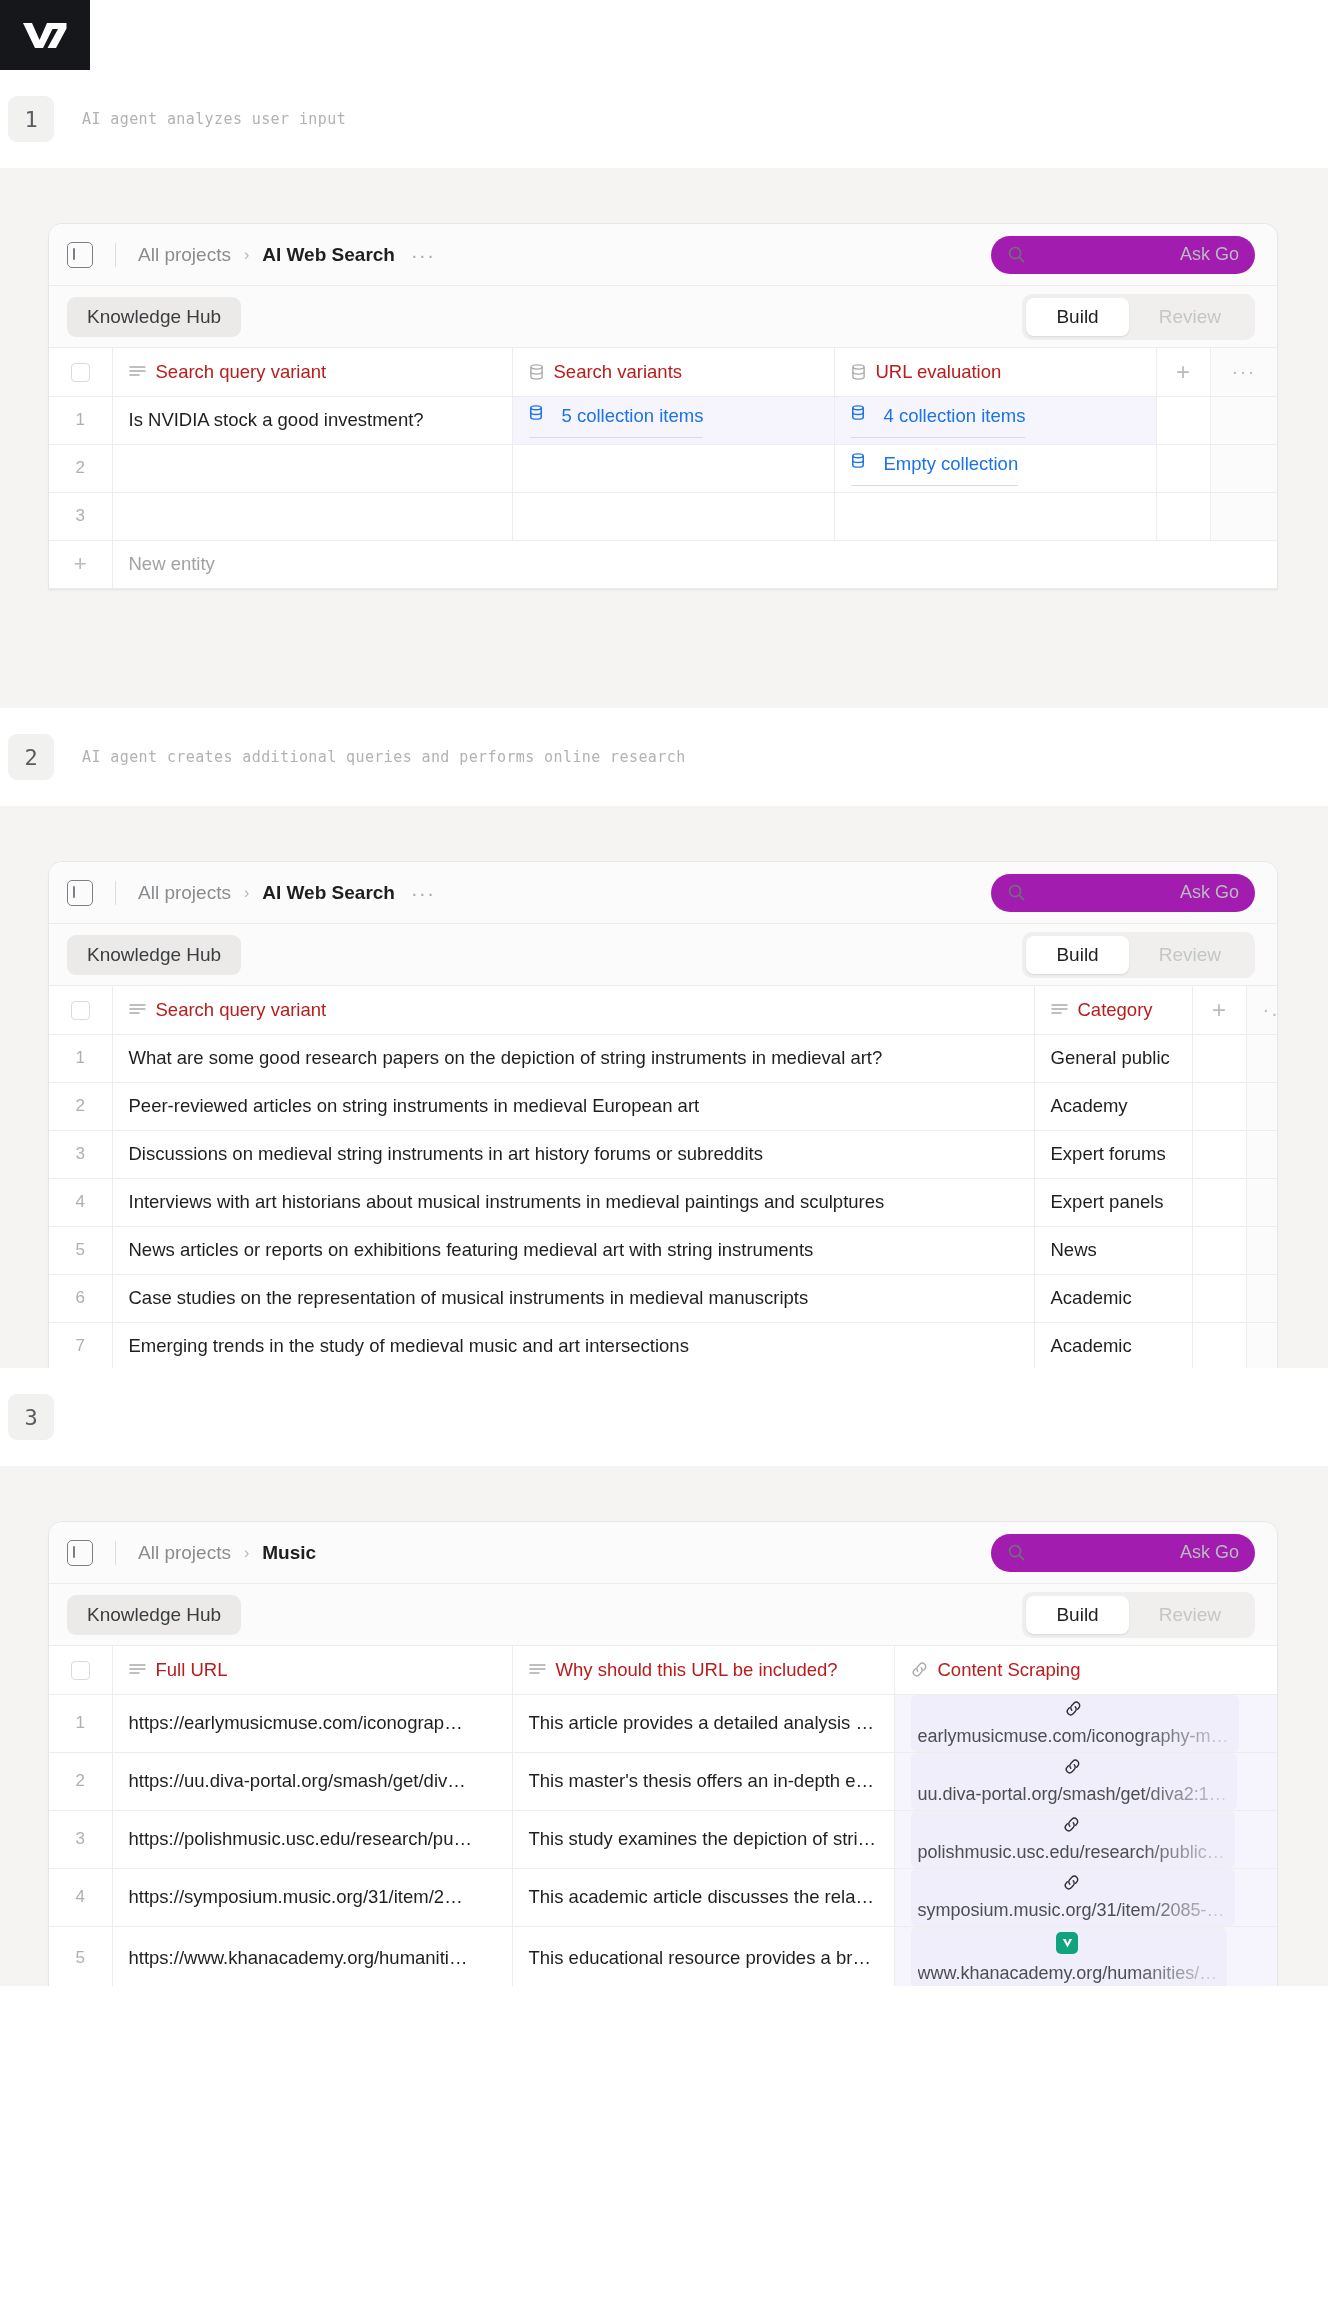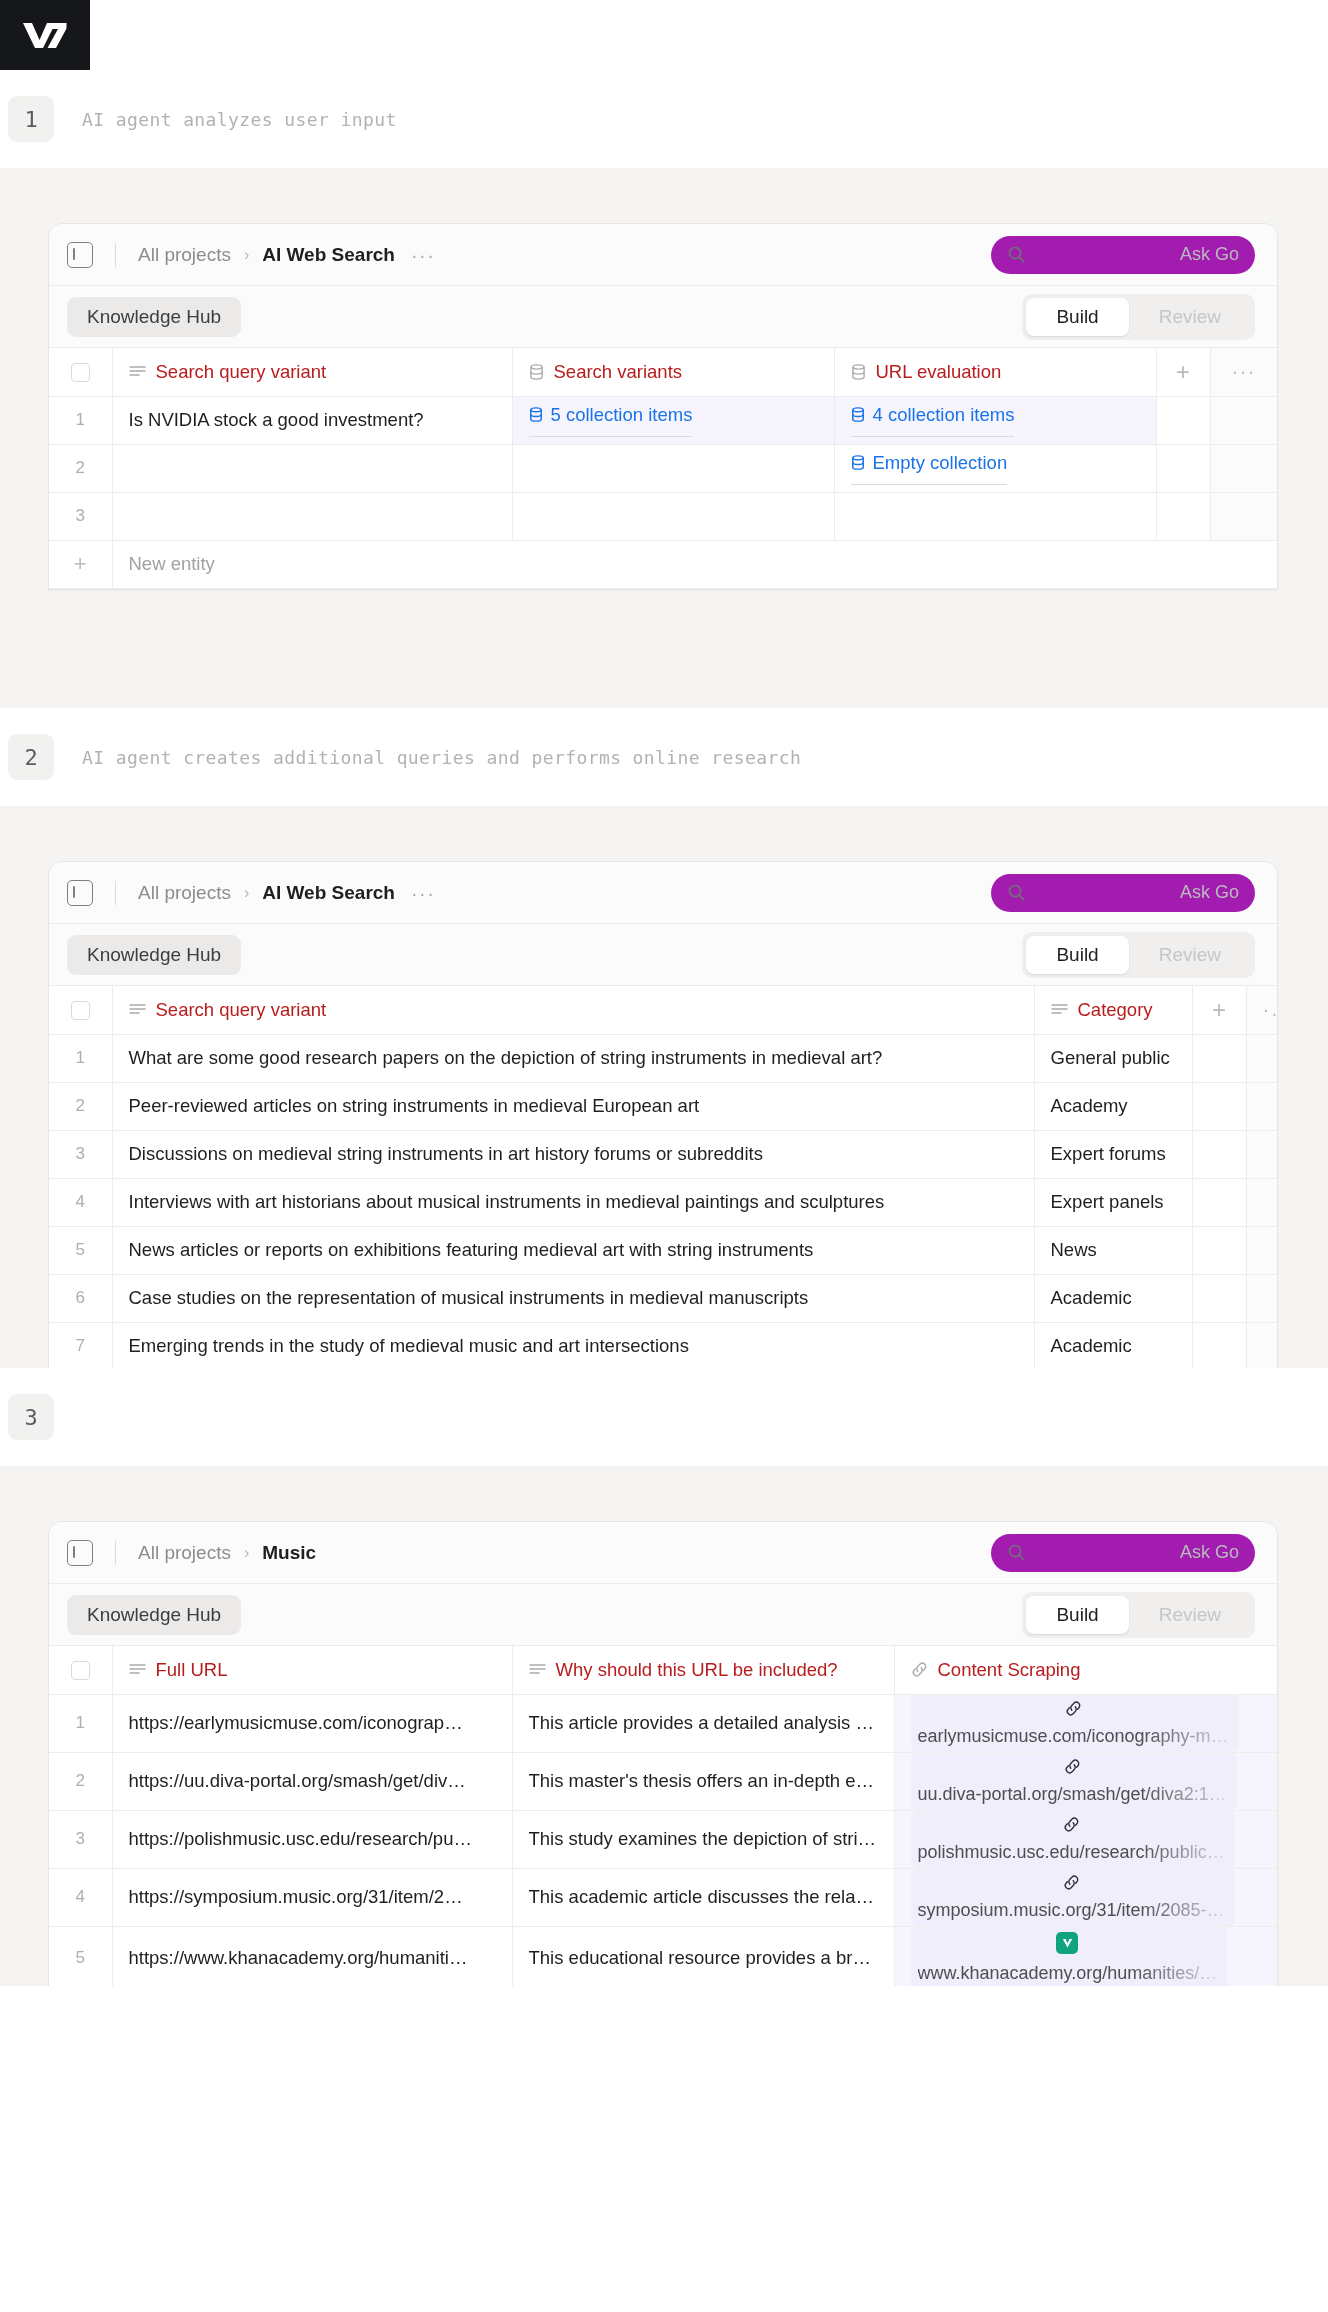--- a/index.html
+++ b/index.html
@@ -33,21 +33,21 @@
     width: 46px; height: 46px;
     background: #f1f1f0;
     border-radius: 9px;
     display: flex; align-items: center; justify-content: center;
     font-family: "DejaVu Sans Mono", monospace;
     font-size: 22px;
     color: #5a5d60;
   }
   .step-text {
     font-family: "DejaVu Sans Mono", monospace;
-    font-size: 18px;
+    font-size: 15px;
     letter-spacing: 0.4px;
     color: #b0b2b4;
     white-space: nowrap;
   }
 
   
   .stage {
     background: #f5f4f2;
     padding-top: 55px;
     overflow: hidden;
@@ -210,22 +210,22 @@
   .addcol { width: 54px; text-align: center !important; color:#b8babc !important; font-size:24px !important; }
   .morecol { width: 54px; text-align:center !important; color:#b8babc !important;
              font-size:20px !important; letter-spacing:1.5px; }
   .filler { background:#fbfbfb !important; border-right:none !important; }
   td.filler, th.filler { background:#fbfbfb !important; }
 
   .lav { background: #f6f5fd !important; }
   .link-blue {
     color: #1a73e8;
     display: inline-flex;
-    align-items: center;
-    gap: 8px;
+    align-items: flex-start;
+    gap: 19px;
     border-bottom: 1px solid #dcdbd8;
     padding-bottom: 10px;
   }
   .scrape-chip {
     display: inline-flex;
     align-items: center;
     gap: 9px;
     background: #efeefa;
     border-radius: 6px;
     padding: 5px 10px 5px 7px;

